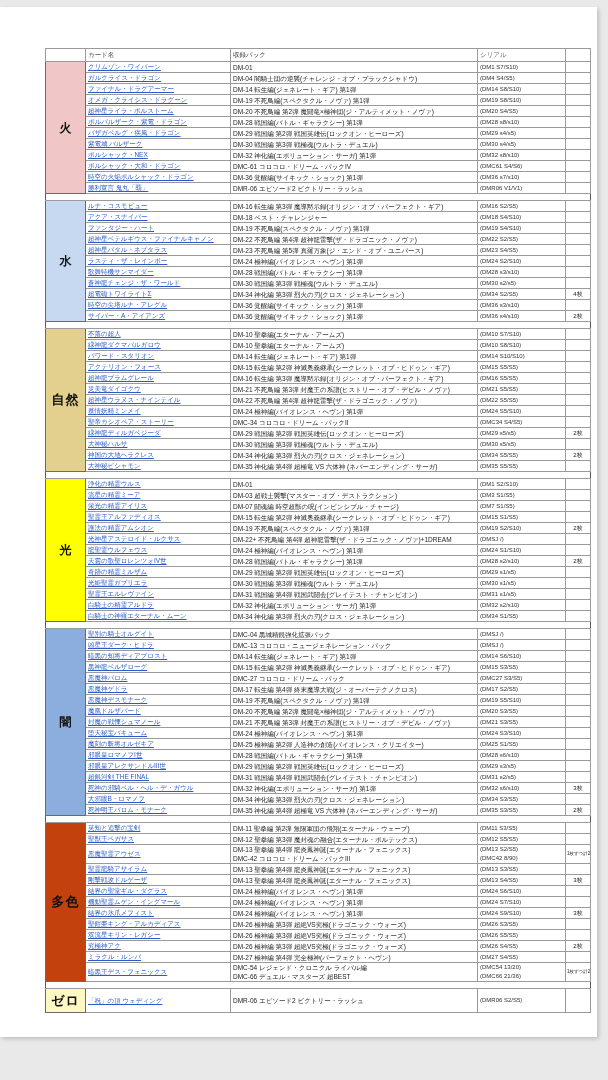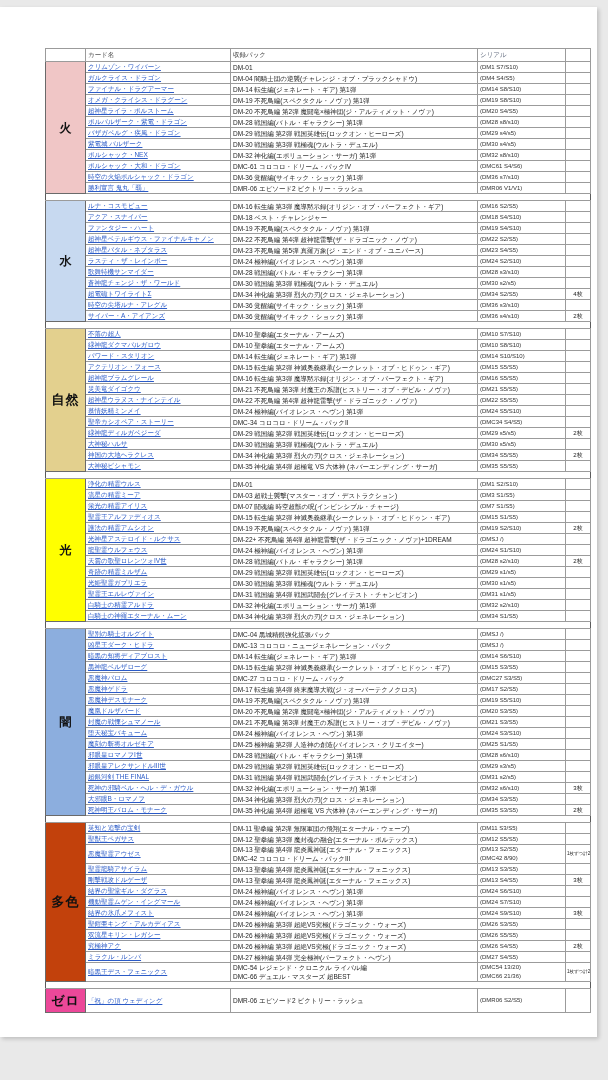--- a/index.html
+++ b/index.html
@@ -1039,21 +1039,21 @@
           <td class="serialcell">
             <div>(DMC54 13/20)</div>
             <div>(DMC66 21/36)</div>
           </td>
           <td class="notecell notelong">1枚ずつ計2枚</td>
         </tr>
         <tr class="gap">
           <td colspan="5"></td>
         </tr>
         <tr class="zrow">
-          <td class="cat catsmall" rowspan="1" style="background: #ec4899;">ゼロ</td>
+          <td class="cat catsmall" rowspan="1" style="background: #fef9c3;">ゼロ</td>
           <td class="namecell">
             <a>「祝」の頂 ウェディング</a>
           </td>
           <td class="packcell">
             <div>DMR-06 エピソード2 ビクトリー・ラッシュ</div>
           </td>
           <td class="serialcell">
             <div>(DMR06 S2/S5)</div>
           </td>
           <td class="notecell"></td>

